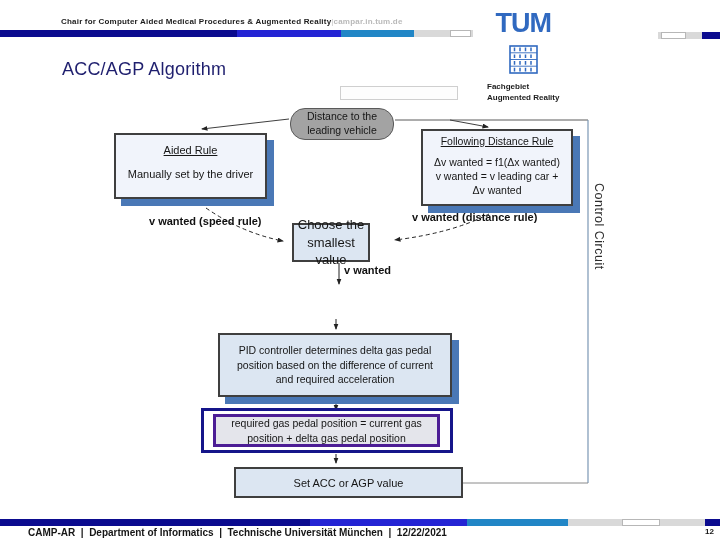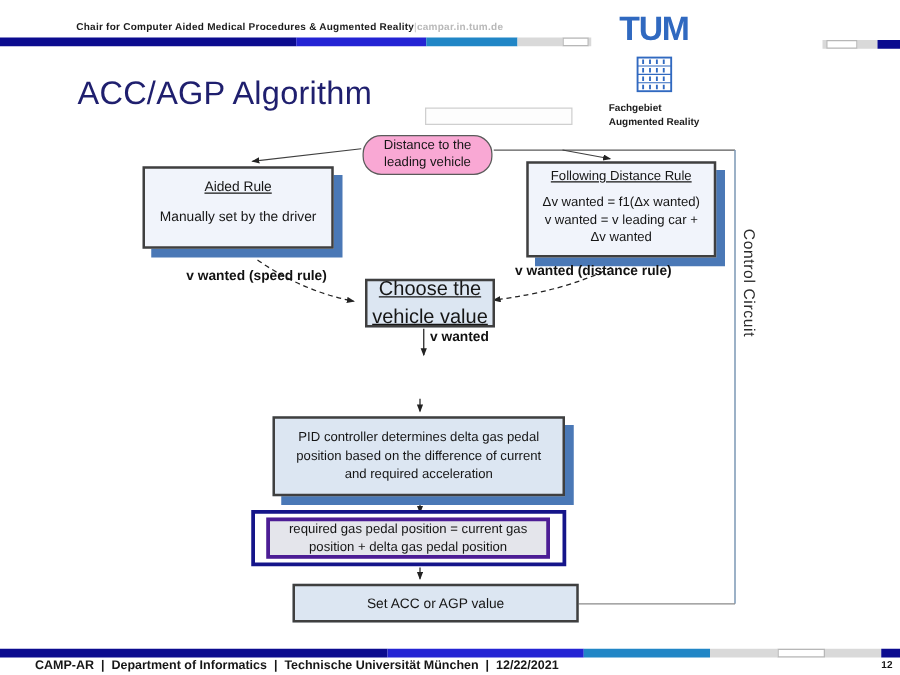--- a/index.html
+++ b/index.html
@@ -12,38 +12,38 @@
            font-size:8px;font-weight:700;color:#1c1c1c;letter-spacing:.2px;margin-left:33px;}
   .hdr-sep{color:#c2c2c2;font-weight:400;}
   .hdr-url{color:#b9b9b9;}
   .bar{position:absolute;height:7px;top:30px;}
   .seg{position:absolute;top:0;height:7px;}
   .inset{position:absolute;box-sizing:border-box;background:#fff;border:1px solid #b7b7b7;}
   .tum-block{position:absolute;left:487px;top:8px;display:flex;align-items:center;gap:7px;flex-direction:column;}
   .tum-word{font-size:27px;font-weight:700;color:#3069c0;letter-spacing:-1px;line-height:30px;}
   .dept{font-size:8px;font-weight:700;color:#1c1c1c;line-height:1.4;}
   
-  .title{position:absolute;left:62px;top:59px;font-size:26px;color:#1f1f6e;letter-spacing:.2px;}
+  .title{position:absolute;left:62px;top:59px;font-size:18px;color:#1f1f6e;letter-spacing:.2px;}
   .ph-box{position:absolute;left:340px;top:86px;width:118px;height:14px;
           background:#fdfdfd;border:1px solid #cfcfcf;box-sizing:border-box;}
   
   .node{position:absolute;box-sizing:border-box;text-align:center;color:#161616;}
   .shadowed{box-shadow:7px 7px 0 #4a78b6;}
   .stadium{left:290px;top:108px;width:104px;height:32px;border-radius:15px;
-           background:#f9a8d4;border:1px solid #5a5a5a;font-size:10.5px;line-height:1.3;
+           background:#a3a3a3;border:1px solid #5a5a5a;font-size:10.5px;line-height:1.3;
            display:flex;flex-direction:column;justify-content:center;}
   .rule{background:#f1f4fb;border:2px solid #3f3f3f;}
   .speed{left:114px;top:133px;width:153px;height:66px;font-size:11px;}
   .speed .t{margin-top:9px;text-decoration:underline;}
   .speed .b{margin-top:12px;}
   .following{left:421px;top:129px;width:152px;height:77px;font-size:10.5px;line-height:1.32;}
   .following .t{margin-top:4px;text-decoration:underline;margin-bottom:7px;}
   .bluebox{background:#dce6f2;border:2px solid #3f3f3f;}
-  .choose{left:292px;top:223px;width:104px;height:39px;font-size:16px;line-height:1.35;
-          display:flex;flex-direction:column;justify-content:center;text-decoration:underline;}
+  .choose{left:292px;top:223px;width:78px;height:39px;font-size:13px;line-height:1.35;
+          display:flex;flex-direction:column;justify-content:center;}
   .areq{left:218px;top:288px;width:237px;height:30px;background:#fffffe;border:1px solid #5a5a5a;
         font-size:10px;display:flex;align-items:center;justify-content:center;white-space:nowrap;}
   .pid{left:218px;top:333px;width:234px;height:64px;font-size:10.5px;line-height:1.38;
        display:flex;align-items:center;justify-content:center;padding:0 8px;}
   .hl-outer{left:201px;top:408px;width:252px;height:45px;border:3px solid #15158a;background:#ffffff;}
   .hl-inner{left:213px;top:414px;width:227px;height:33px;background:#e4e5eb;border:3px solid #4c1d95;
             font-size:10.5px;line-height:1.35;display:flex;align-items:center;justify-content:center;padding:0 4px;}
   .setbox{left:220px;top:467px;width:229px;height:31px;font-size:11px;
           display:flex;align-items:center;justify-content:center;margin-left:14px;}
   .edge-label{position:absolute;font-size:11px;font-weight:700;color:#111;}
@@ -136,21 +136,21 @@
     <div>Δv wanted = f1(Δx wanted)</div>
     <div>v wanted = v leading car +</div>
     <div>Δv wanted</div>
   </div>
 
   <div class="edge-label" style="left:149px;top:215px;">v wanted (speed rule)</div>
   <div class="edge-label" style="left:386px;top:211px;margin-left:26px;">v wanted (distance rule)</div>
 
   <div class="node bluebox choose">
     <div>Choose the</div>
-    <div>vehicle value</div>
+    <div>smallest value</div>
   </div>
 
   <div class="edge-label" style="left:344px;top:264px;">v wanted</div>
 
 
   <div class="node bluebox pid shadowed">PID controller determines delta gas pedal position based on the difference of current and required acceleration</div>
 
   <div class="node hl-outer"></div>
   <div class="node hl-inner">required gas pedal position = current gas position + delta gas pedal position</div>
 

